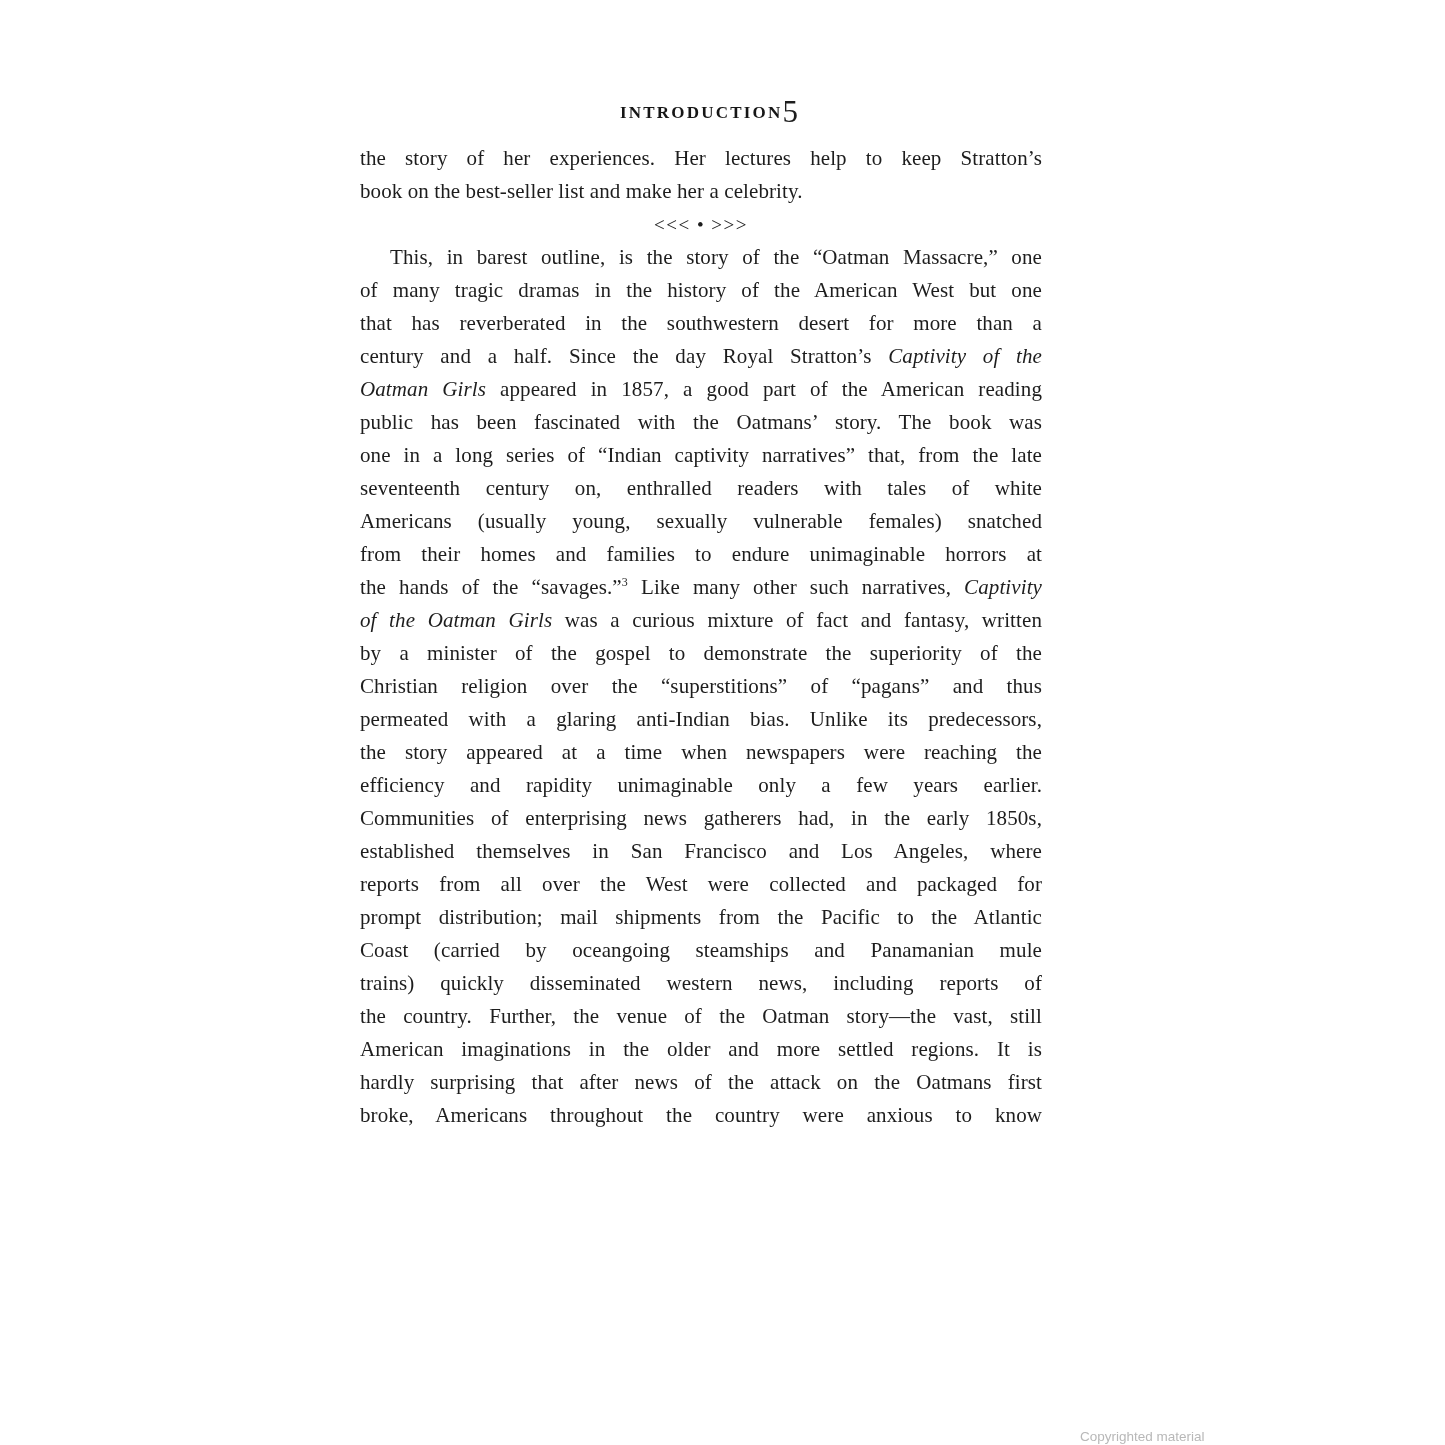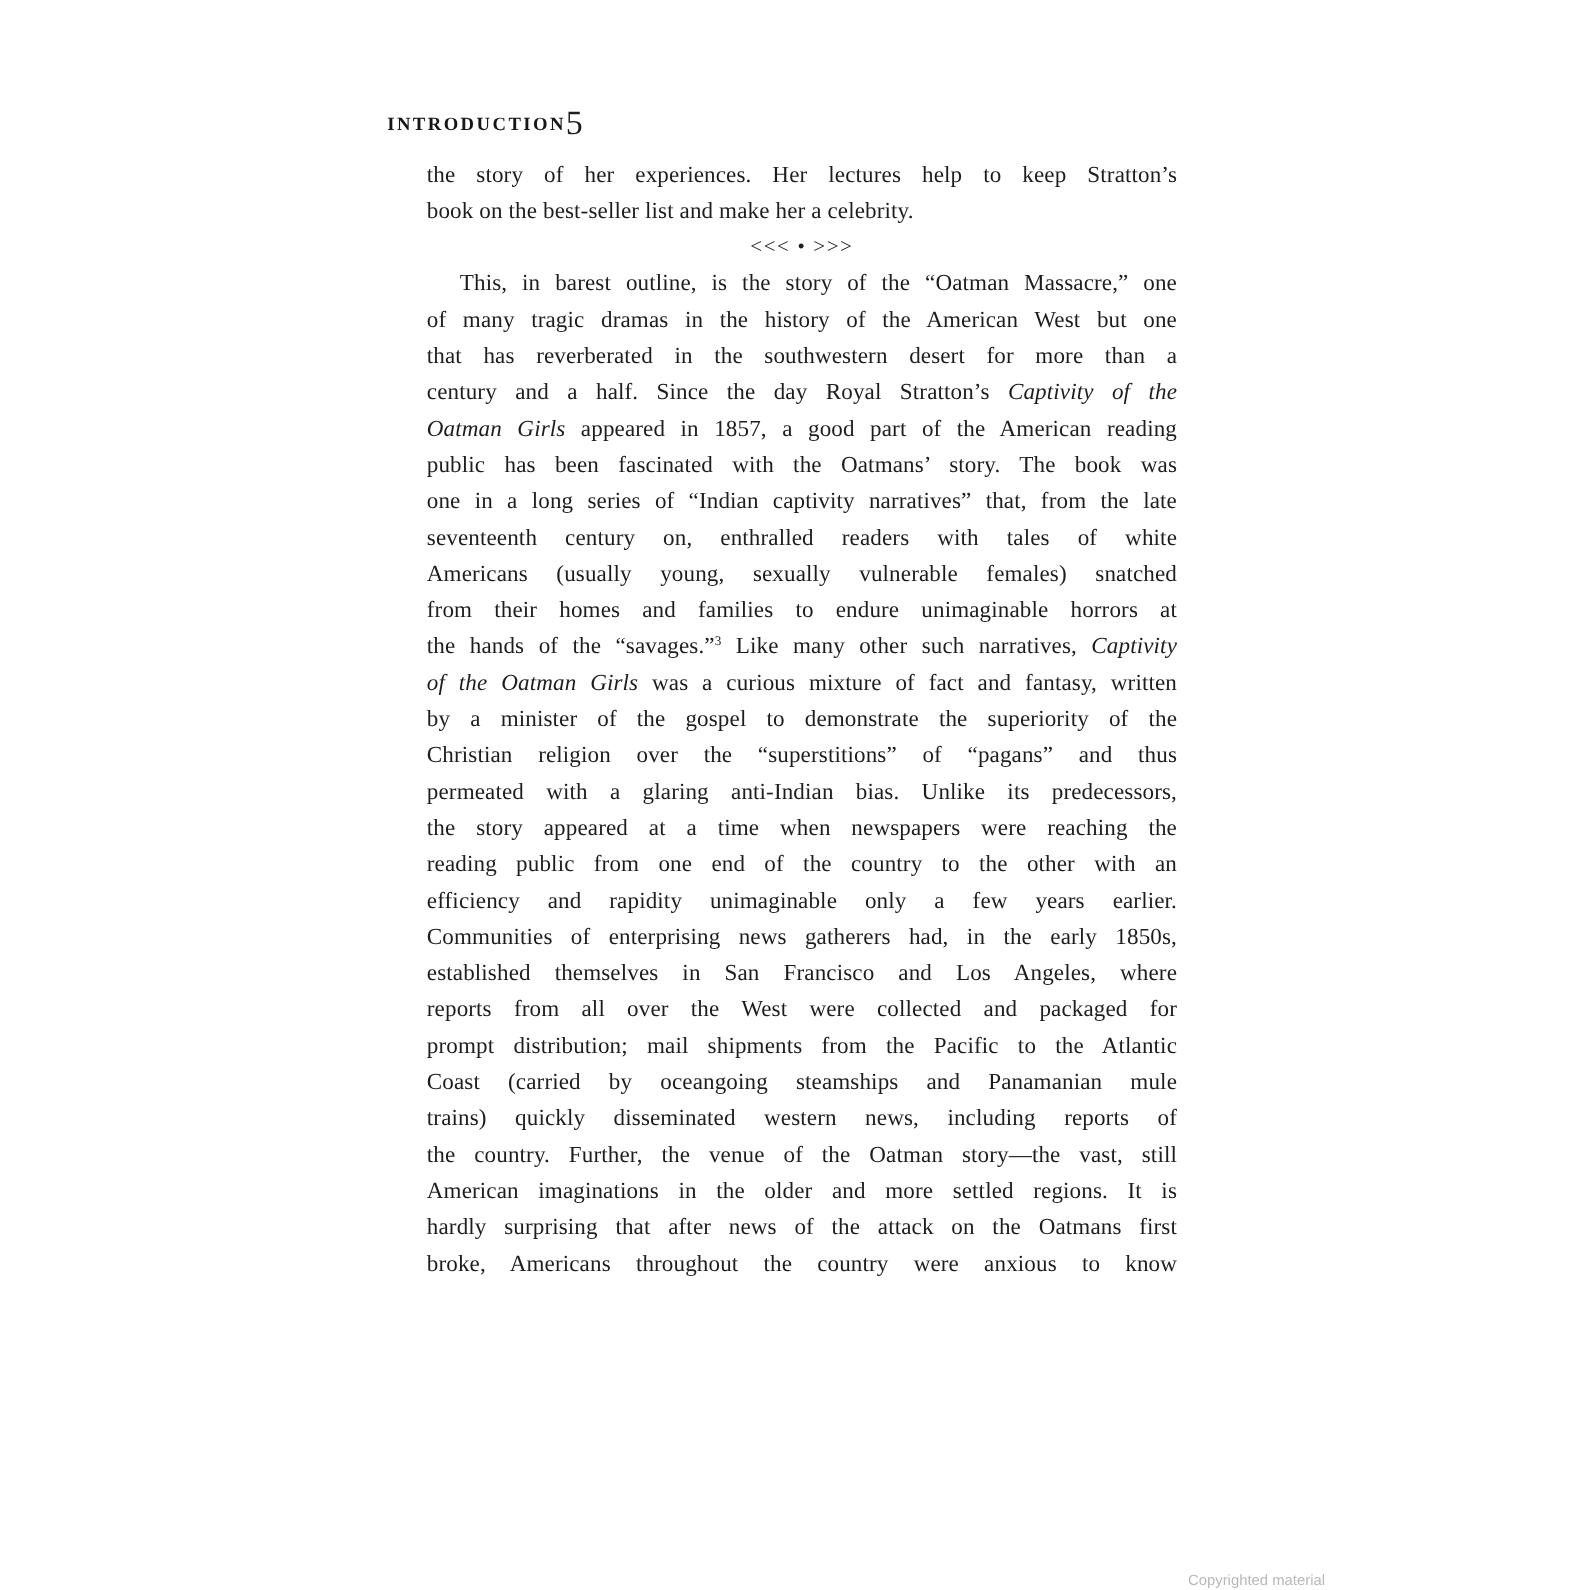--- a/index.html
+++ b/index.html
@@ -11,42 +11,42 @@
     position: relative;
     width: 1445px;
     height: 1445px;
     background: #ffffff;
     overflow: hidden;
     font-family: "Liberation Serif", serif;
     color: #1d1d1d;
   }
   .running-head {
     position: absolute;
-    left: 352px;
+    left: 368px;
     top: 92px;
     width: 682px;
     display: flex;
-    justify-content: flex-start;
+    justify-content: center;
     align-items: baseline;
   }
   .running-title {
     font-size: 17px;
     letter-spacing: 2.2px;
     font-weight: 600;
     color: #161616;
   }
   .page-number {
     font-size: 31px;
     line-height: 1;
     color: #1d1d1d;
     transform: translateY(4px);
   }
   .text-block {
     position: absolute;
-    left: 388px;
+    left: 360px;
     top: 142px;
     width: 682px;
     font-size: 21px;
     line-height: 33px;
     letter-spacing: 0.1px;
   }
   .line {
     text-align: justify;
     text-align-last: justify;
     height: 33px;
@@ -111,21 +111,20 @@
         <div class="line"><span>one in a long series of “Indian captivity narratives” that, from the late</span></div>
         <div class="line"><span>seventeenth century on, enthralled readers with tales of white</span></div>
         <div class="line"><span>Americans (usually young, sexually vulnerable females) snatched</span></div>
         <div class="line"><span>from their homes and families to endure unimaginable horrors at</span></div>
         <div class="line"><span>the hands of the “savages.”</span><sup>3</sup><span> Like many other such narratives, </span><em>Captivity</em></div>
         <div class="line"><em>of the Oatman Girls</em><span> was a curious mixture of fact and fantasy, written</span></div>
         <div class="line"><span>by a minister of the gospel to demonstrate the superiority of the</span></div>
         <div class="line"><span>Christian religion over the “superstitions” of “pagans” and thus</span></div>
         <div class="line"><span>permeated with a glaring anti-Indian bias. Unlike its predecessors,</span></div>
         <div class="line"><span>the story appeared at a time when newspapers were reaching the</span></div>
-        <div class="line"><span>reading public from one end of the country to the other with an</span></div>
         <div class="line"><span>efficiency and rapidity unimaginable only a few years earlier.</span></div>
         <div class="line"><span>Communities of enterprising news gatherers had, in the early 1850s,</span></div>
         <div class="line"><span>established themselves in San Francisco and Los Angeles, where</span></div>
         <div class="line"><span>reports from all over the West were collected and packaged for</span></div>
         <div class="line"><span>prompt distribution; mail shipments from the Pacific to the Atlantic</span></div>
         <div class="line"><span>Coast (carried by oceangoing steamships and Panamanian mule</span></div>
         <div class="line"><span>trains) quickly disseminated western news, including reports of</span></div>
         <div class="line"><span>the country. Further, the venue of the Oatman story—the vast, still</span></div>
         <div class="line"><span>American imaginations in the older and more settled regions. It is</span></div>
         <div class="line"><span>hardly surprising that after news of the attack on the Oatmans first</span></div>

